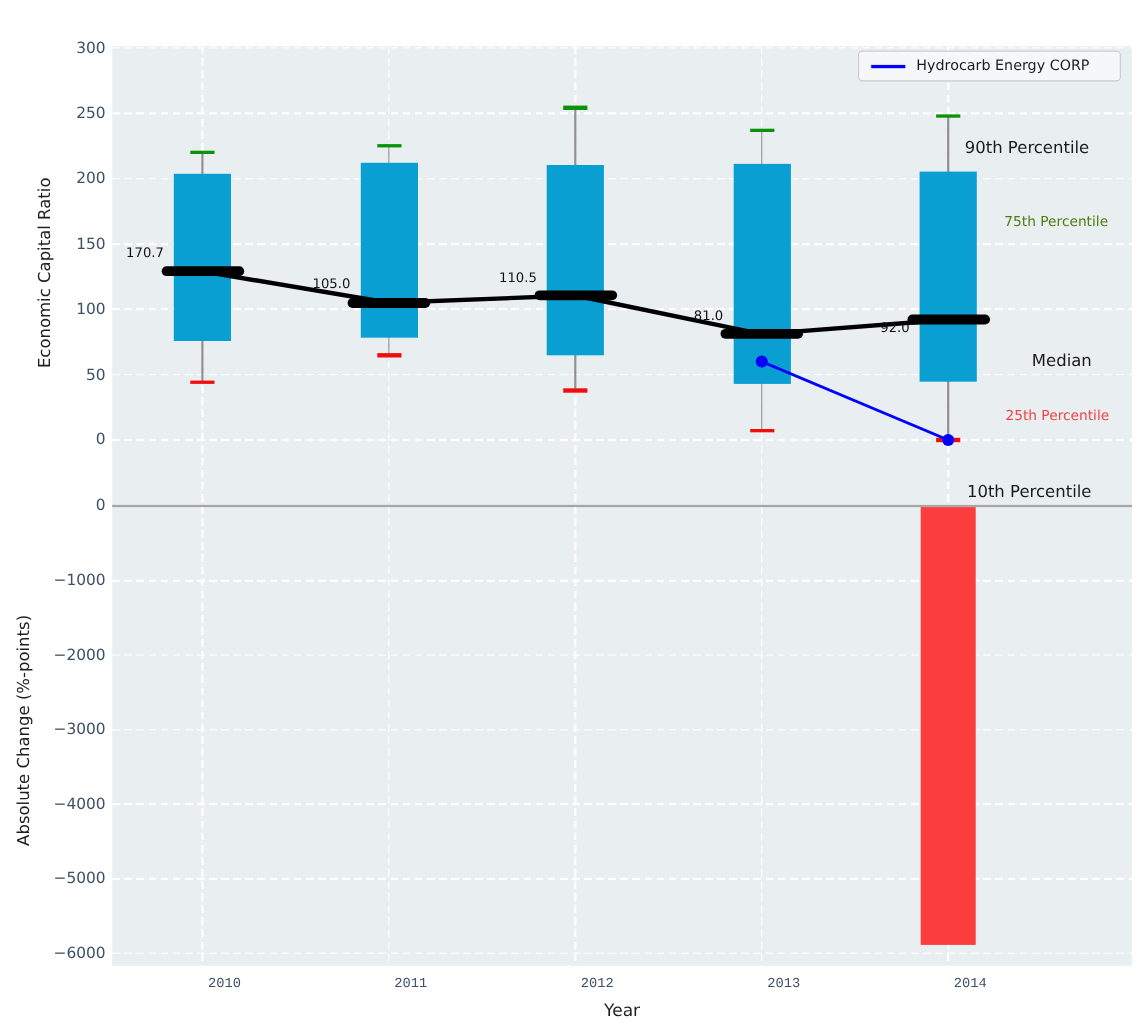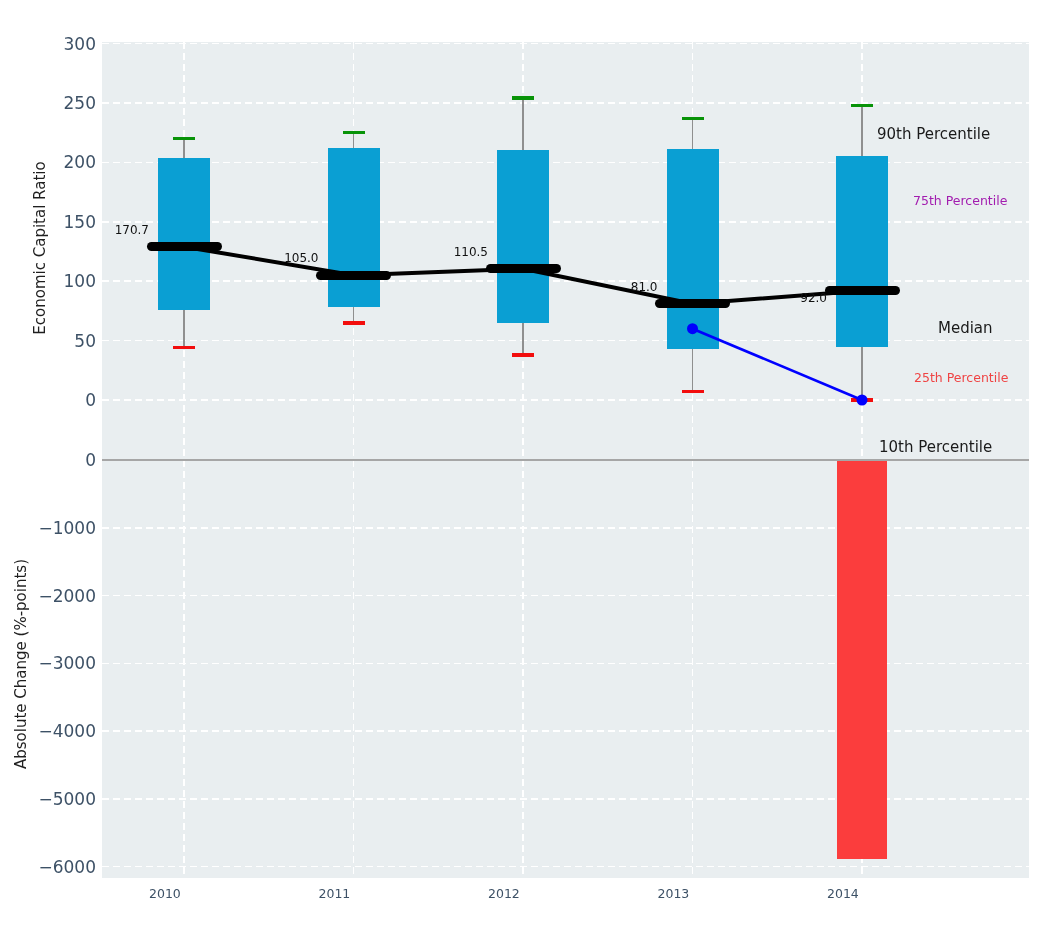--- a/index.html
+++ b/index.html
@@ -4,22 +4,22 @@
 <style>
   html,body{margin:0;padding:0;background:#ffffff;}
   .fig{
     position:relative;width:1039px;height:942px;background:#ffffff;
     font-family:"DejaVu Sans","Liberation Sans",sans-serif;overflow:hidden;
   }
   .abs{position:absolute;}
   .plot-bg{position:absolute;background:#e9eef0;}
   .hgrid{position:absolute;height:1.6px;background:repeating-linear-gradient(90deg,#ffffff 0 7px,rgba(255,255,255,0) 7px 11px);}
   .vgrid{position:absolute;width:1.6px;background:repeating-linear-gradient(180deg,#ffffff 0 7px,rgba(255,255,255,0) 7px 11px);}
-  .ytick{position:absolute;width:62px;text-align:right;font-size:17px;color:#3d5166;line-height:16px;}
-  .xtick{position:absolute;width:70px;text-align:left;font-size:12.5px;color:#3d5166;line-height:16px;}
+  .ytick{position:absolute;width:62px;text-align:right;font-size:14px;color:#3d5166;line-height:16px;}
+  .xtick{position:absolute;width:70px;text-align:right;font-size:12.5px;color:#3d5166;line-height:16px;font-family:Liberation Mono, monospace;}
   .axis-title{position:absolute;font-size:15px;color:#1f1f1f;text-align:center;}
   .rot{transform:rotate(-90deg);}
   .chart-title{position:absolute;left:60px;top:10px;width:980px;text-align:center;font-size:20px;color:#2b2b2b;}
   .legend{
     position:absolute;display:flex;align-items:center;gap:10px;padding:0 11px;
     border:1px solid #c9cad2;border-radius:4px;background:rgba(246,247,250,0.92);
     box-sizing:border-box;
   }
   .legend-line{width:31px;height:3px;background:#0000ff;}
   .legend-text{font-size:13px;color:#1c1c1c;white-space:nowrap;}
@@ -110,22 +110,27 @@
       <div class="median-label" style="left: 89px; top: 222.709px;">170.7</div>
       <div class="median-bar" style="left: 316px; top: 270.728px; width: 75px; height: 9px;"></div>
       <div class="median-label" style="left: 258.5px; top: 251.228px;">105.0</div>
       <div class="median-bar" style="left: 485.5px; top: 264.193px; width: 75px; height: 9px;"></div>
       <div class="median-label" style="left: 428px; top: 244.693px;">110.5</div>
       <div class="median-bar" style="left: 655px; top: 299.248px; width: 75px; height: 9px;"></div>
       <div class="median-label" style="left: 597.5px; top: 279.748px;">81.0</div>
       <div class="median-bar" style="left: 824.5px; top: 286.176px; width: 75px; height: 9px;"></div>
       <div class="median-label" style="left: 767px; top: 266.676px; margin-top: 24px;">92.0</div>
       <div class="annot" style="left: 877px; top: 84.2px; font-size: 15px; color: rgb(26, 26, 26);">90th Percentile</div>
-      <div class="annot" style="left: 913px; top: 152px; font-size: 12.5px; color: #a21caf;">75th Percentile</div>
+      <div class="annot" style="left: 913px; top: 152px; font-size: 12.5px; color: #4d7c0f;">75th Percentile</div>
       <div class="annot" style="left: 938px; top: 278.2px; font-size: 15px; color: rgb(26, 26, 26);">Median</div>
       <div class="annot" style="left: 914px; top: 329px; font-size: 12.5px; color: #ef4444;">25th Percentile</div>
       <div class="annot" style="left: 879px; top: 397.2px; font-size: 15px; color: rgb(26, 26, 26);">10th Percentile</div>
     </div>
 
   <div class="axis-title rot" style="left:-109px;top:238px;width:300px;height:20px;">Economic Capital Ratio</div>
   <div class="axis-title rot" style="left:-128px;top:654px;width:300px;height:20px;">Absolute Change (%-points)</div>
+  <div class="axis-title" style="left:102px;top:910px;width:927px;font-size:15.5px;">Year</div>
 
+  <div class="legend" style="left:780px;top:46px;width:239px;height:28px;">
+    <span class="legend-line"></span>
+    <span class="legend-text">Hydrocarb Energy CORP</span>
+  </div>
 </div>
 
 </body></html>

